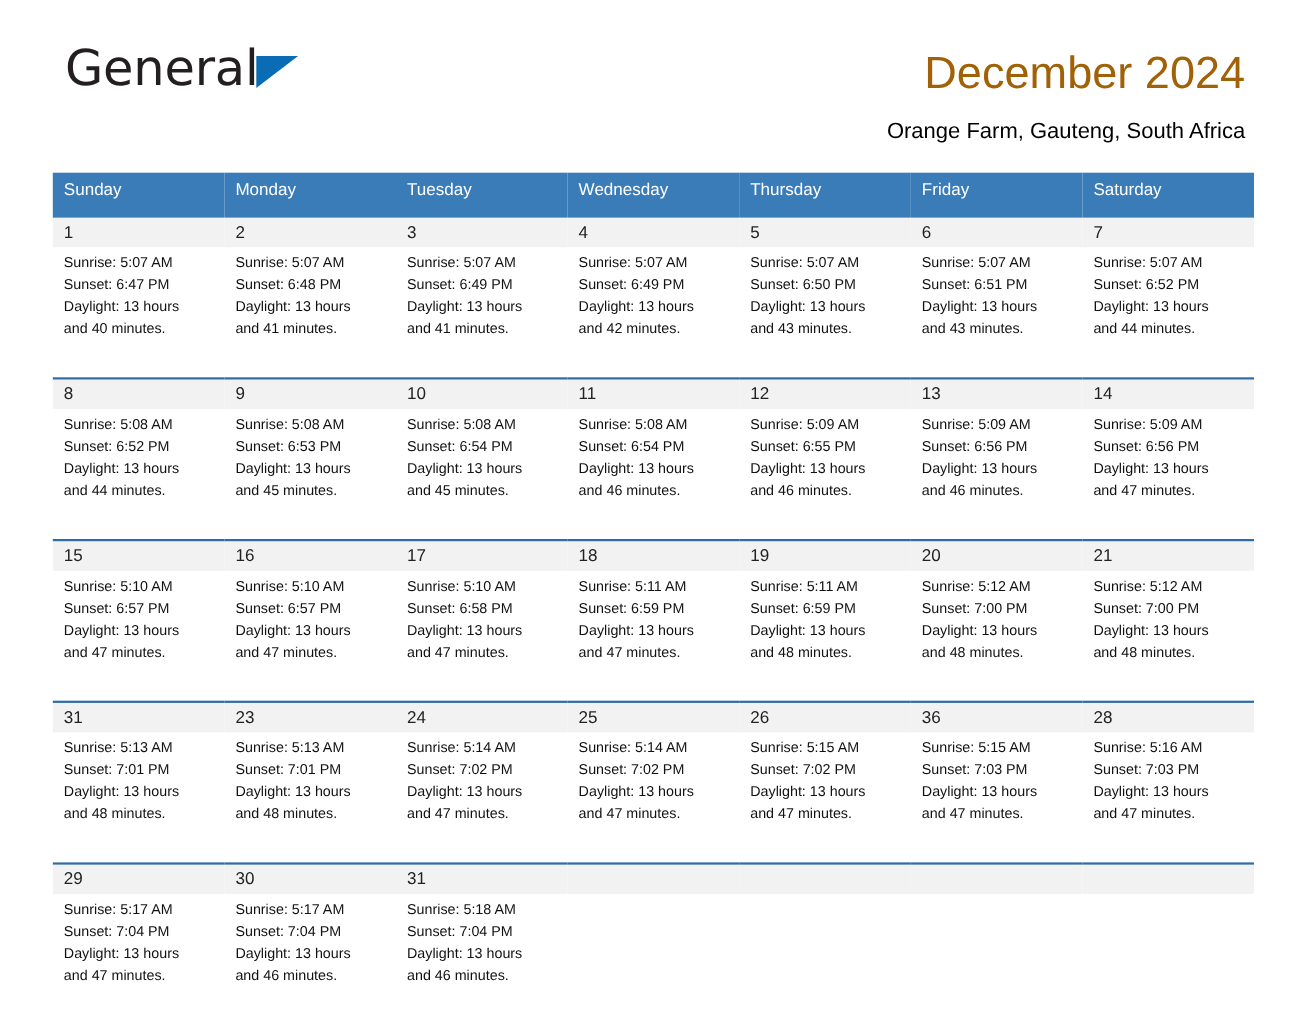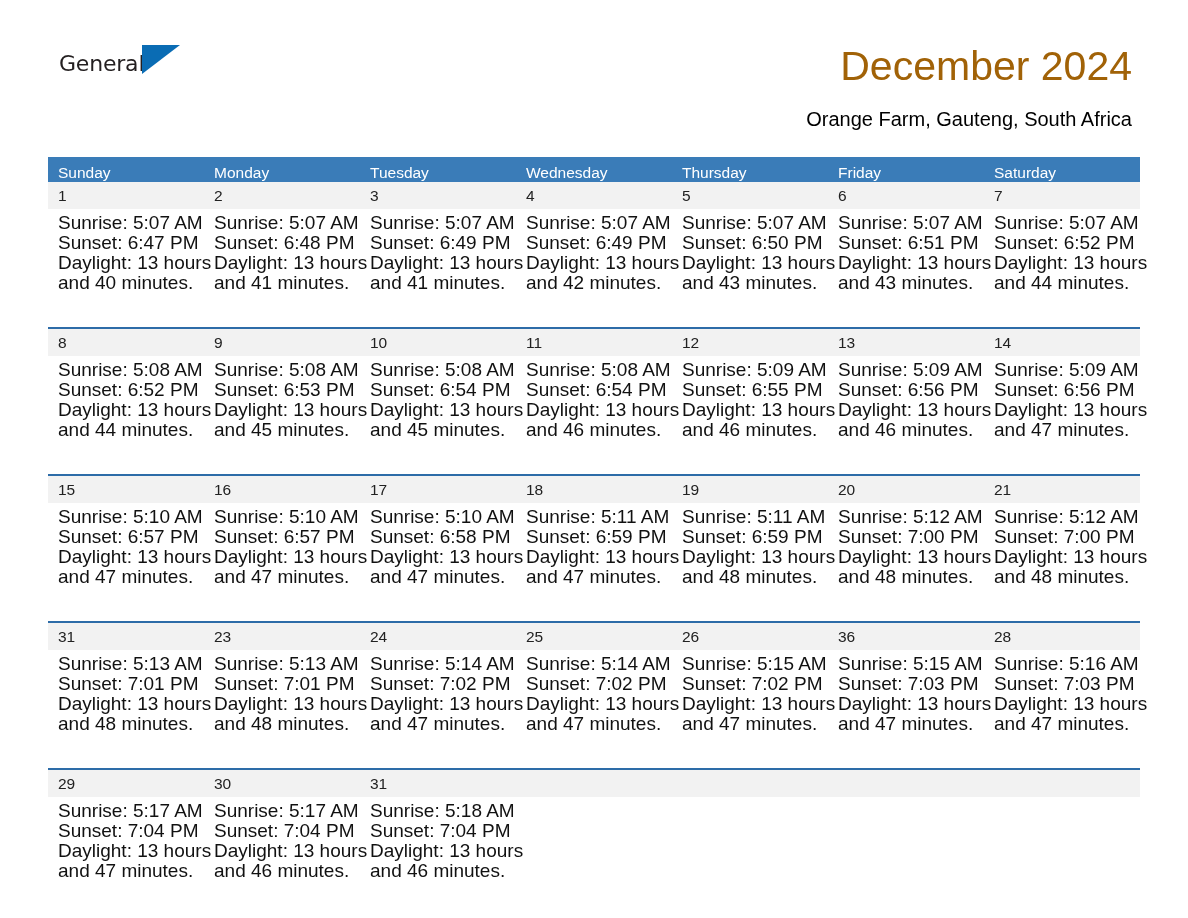--- a/index.html
+++ b/index.html
@@ -30,21 +30,21 @@
     box-sizing: border-box;
   }
   .logo {
     position: absolute;
     left: 11px;
     top: 45px;
     width: 230px;
     height: 72px;
   }
   .logo-general {
-    font-size: 22px;
+    font-size: 45px;
     letter-spacing: -0.2px;
     color: #231f20;
     line-height: 34px;
     display: inline-block;
     font-family: "DejaVu Sans", sans-serif;
     font-weight: 400;
   }
   .logo-tri {
     display: inline-block;
     width: 0;
@@ -97,21 +97,21 @@
     width: 1092px;
     border-collapse: collapse;
     table-layout: fixed;
   }
   table.cal th {
     background: #3a7cb8;
     color: #ffffff;
     font-weight: 400;
     font-size: 15.5px;
     text-align: left;
-    padding: 7px 0 0 10px;
+    padding: 7px 0 16px 10px;
     height: 17px;
     border: none;
   }
   tr.daynum-row td {
     background: #f2f2f2;
     border-top: 2px solid #2d6ca8;
     font-size: 15.5px;
     color: #222;
     padding: 5px 0 4px 10px;
     vertical-align: top;
@@ -120,21 +120,21 @@
   tr.daynum-row.first td {
     border-top: none;
   }
   tr.daynum-row td.empty {
     background: #f2f2f2;
   }
   tr.info-row td {
     background: #ffffff;
     vertical-align: top;
     padding: 4px 8px 14px 10px;
-    font-size: 19px;
+    font-size: 13px;
     line-height: 20px;
     color: #111;
     height: 92px;
   }
   .info-line { display: block; white-space: nowrap; }
   .spacer-row td { height: 8px; background: #ffffff; border: none; padding: 0; }
 </style>
 </head>
 <body>
 

